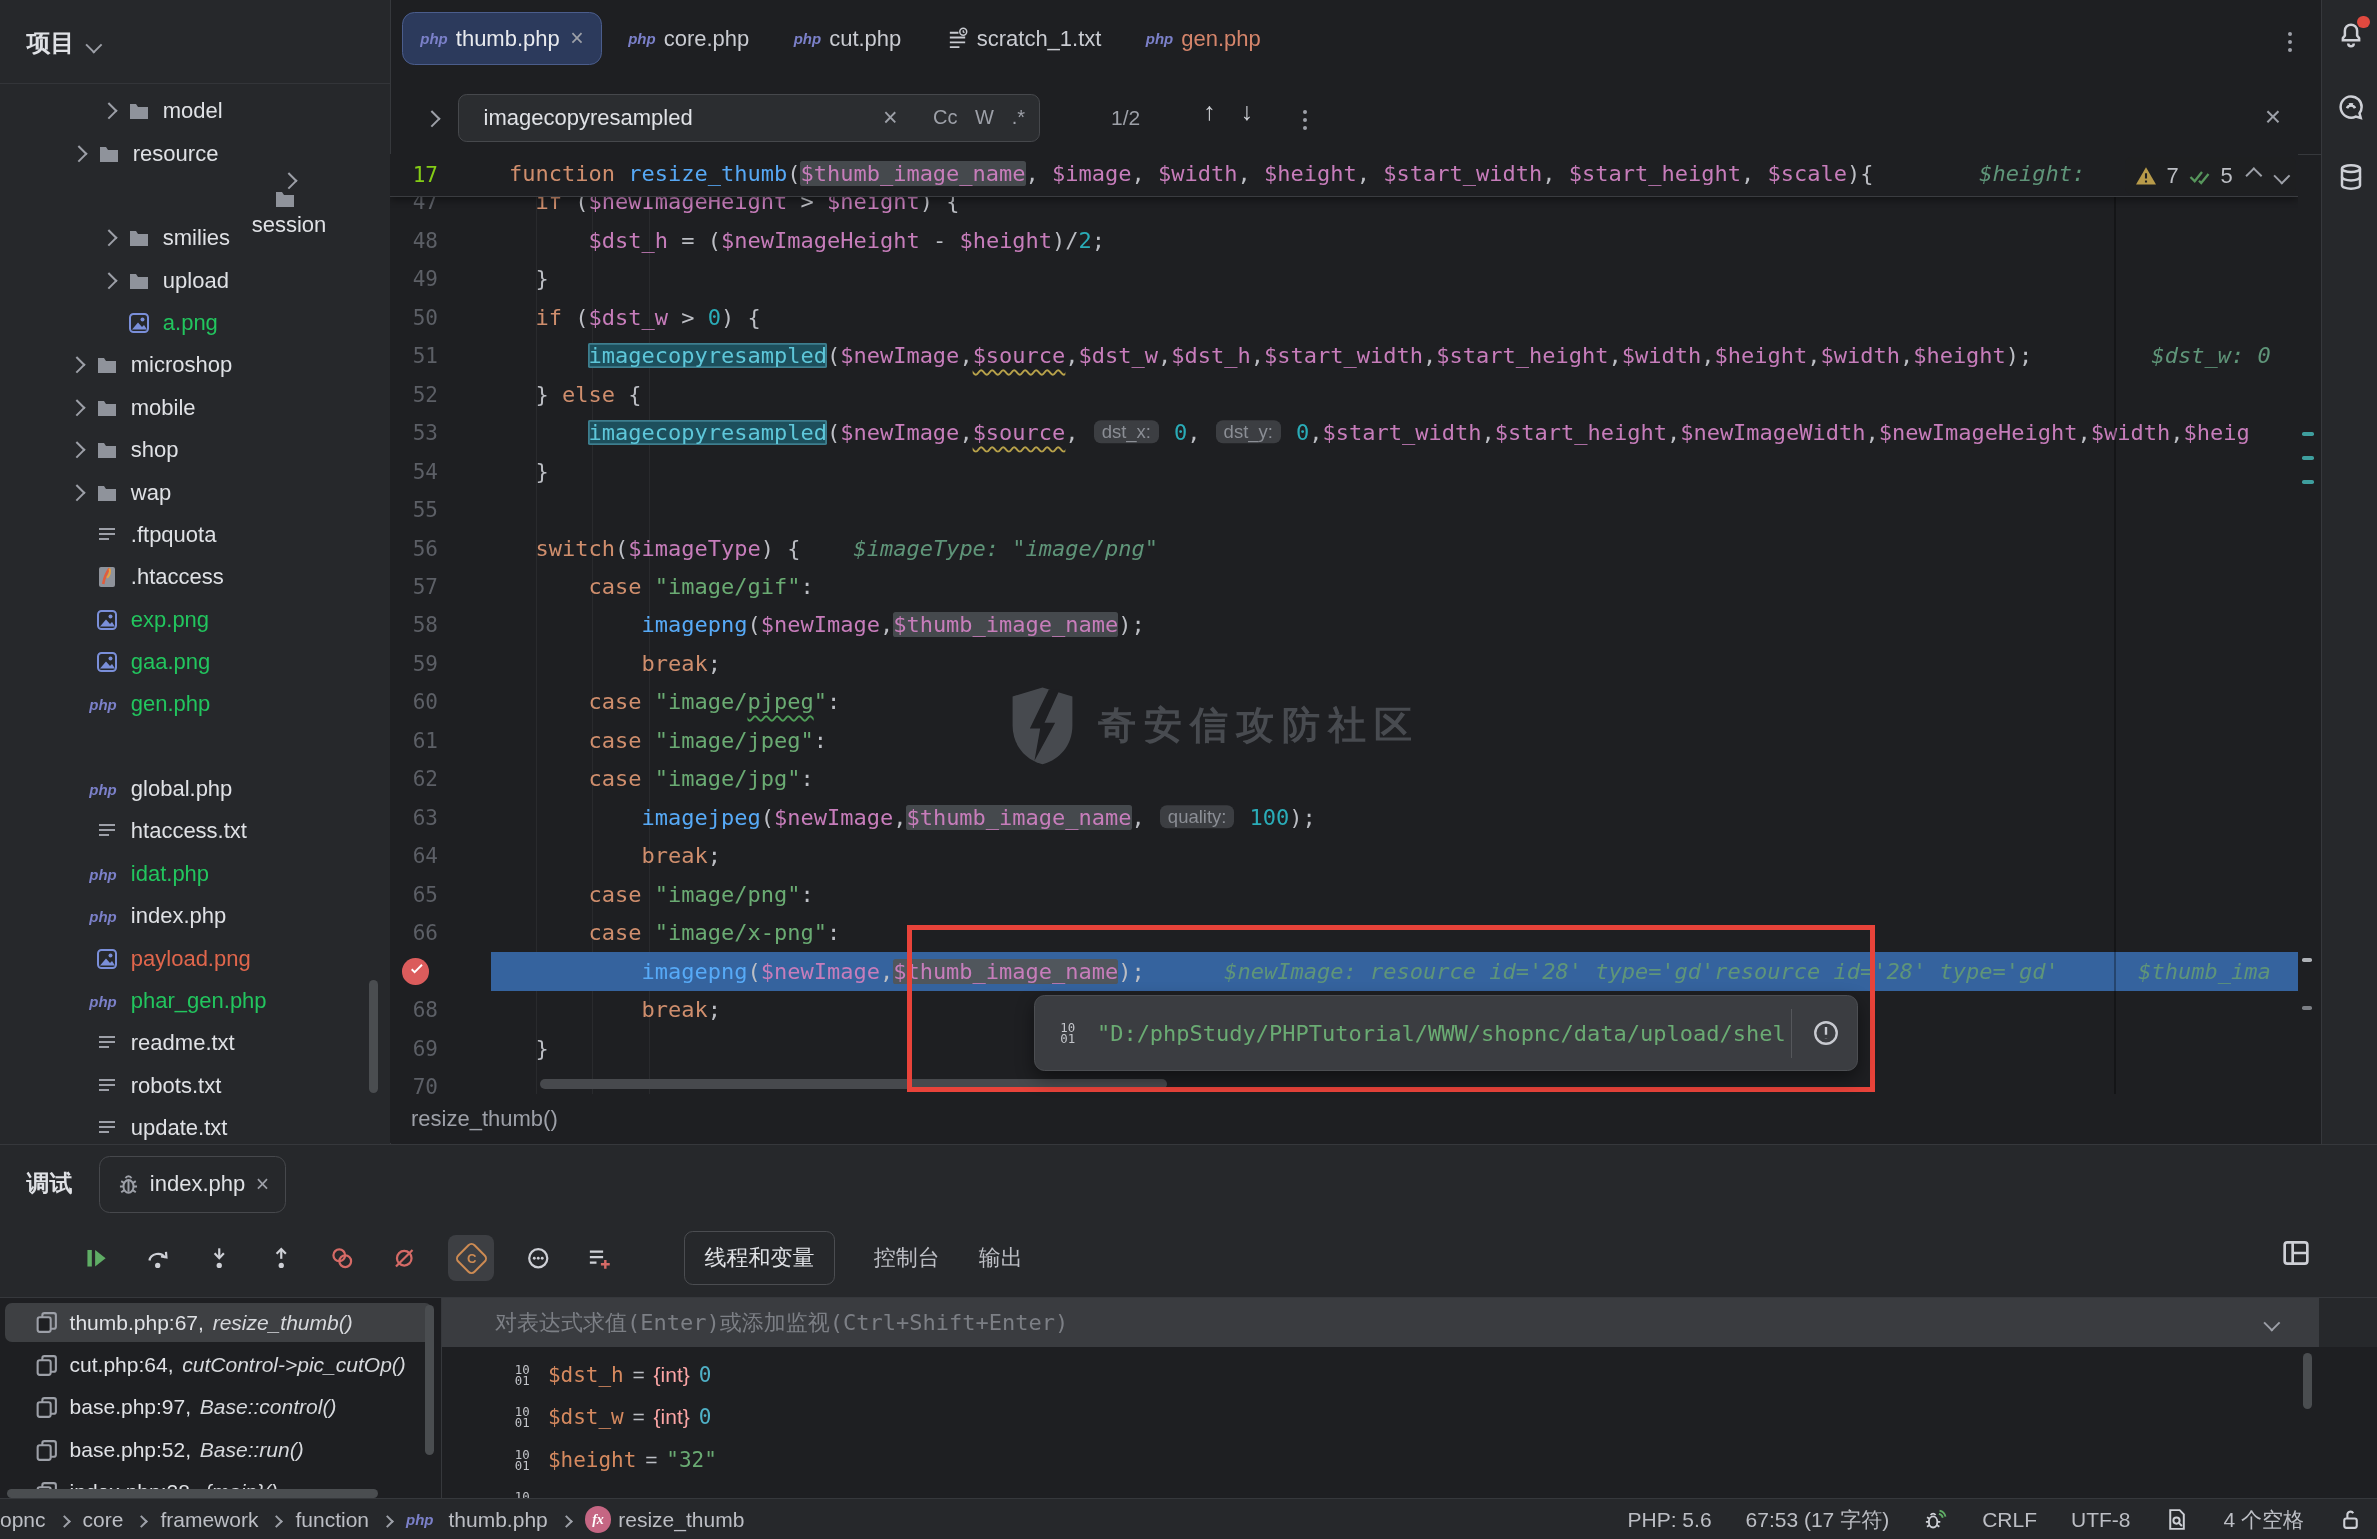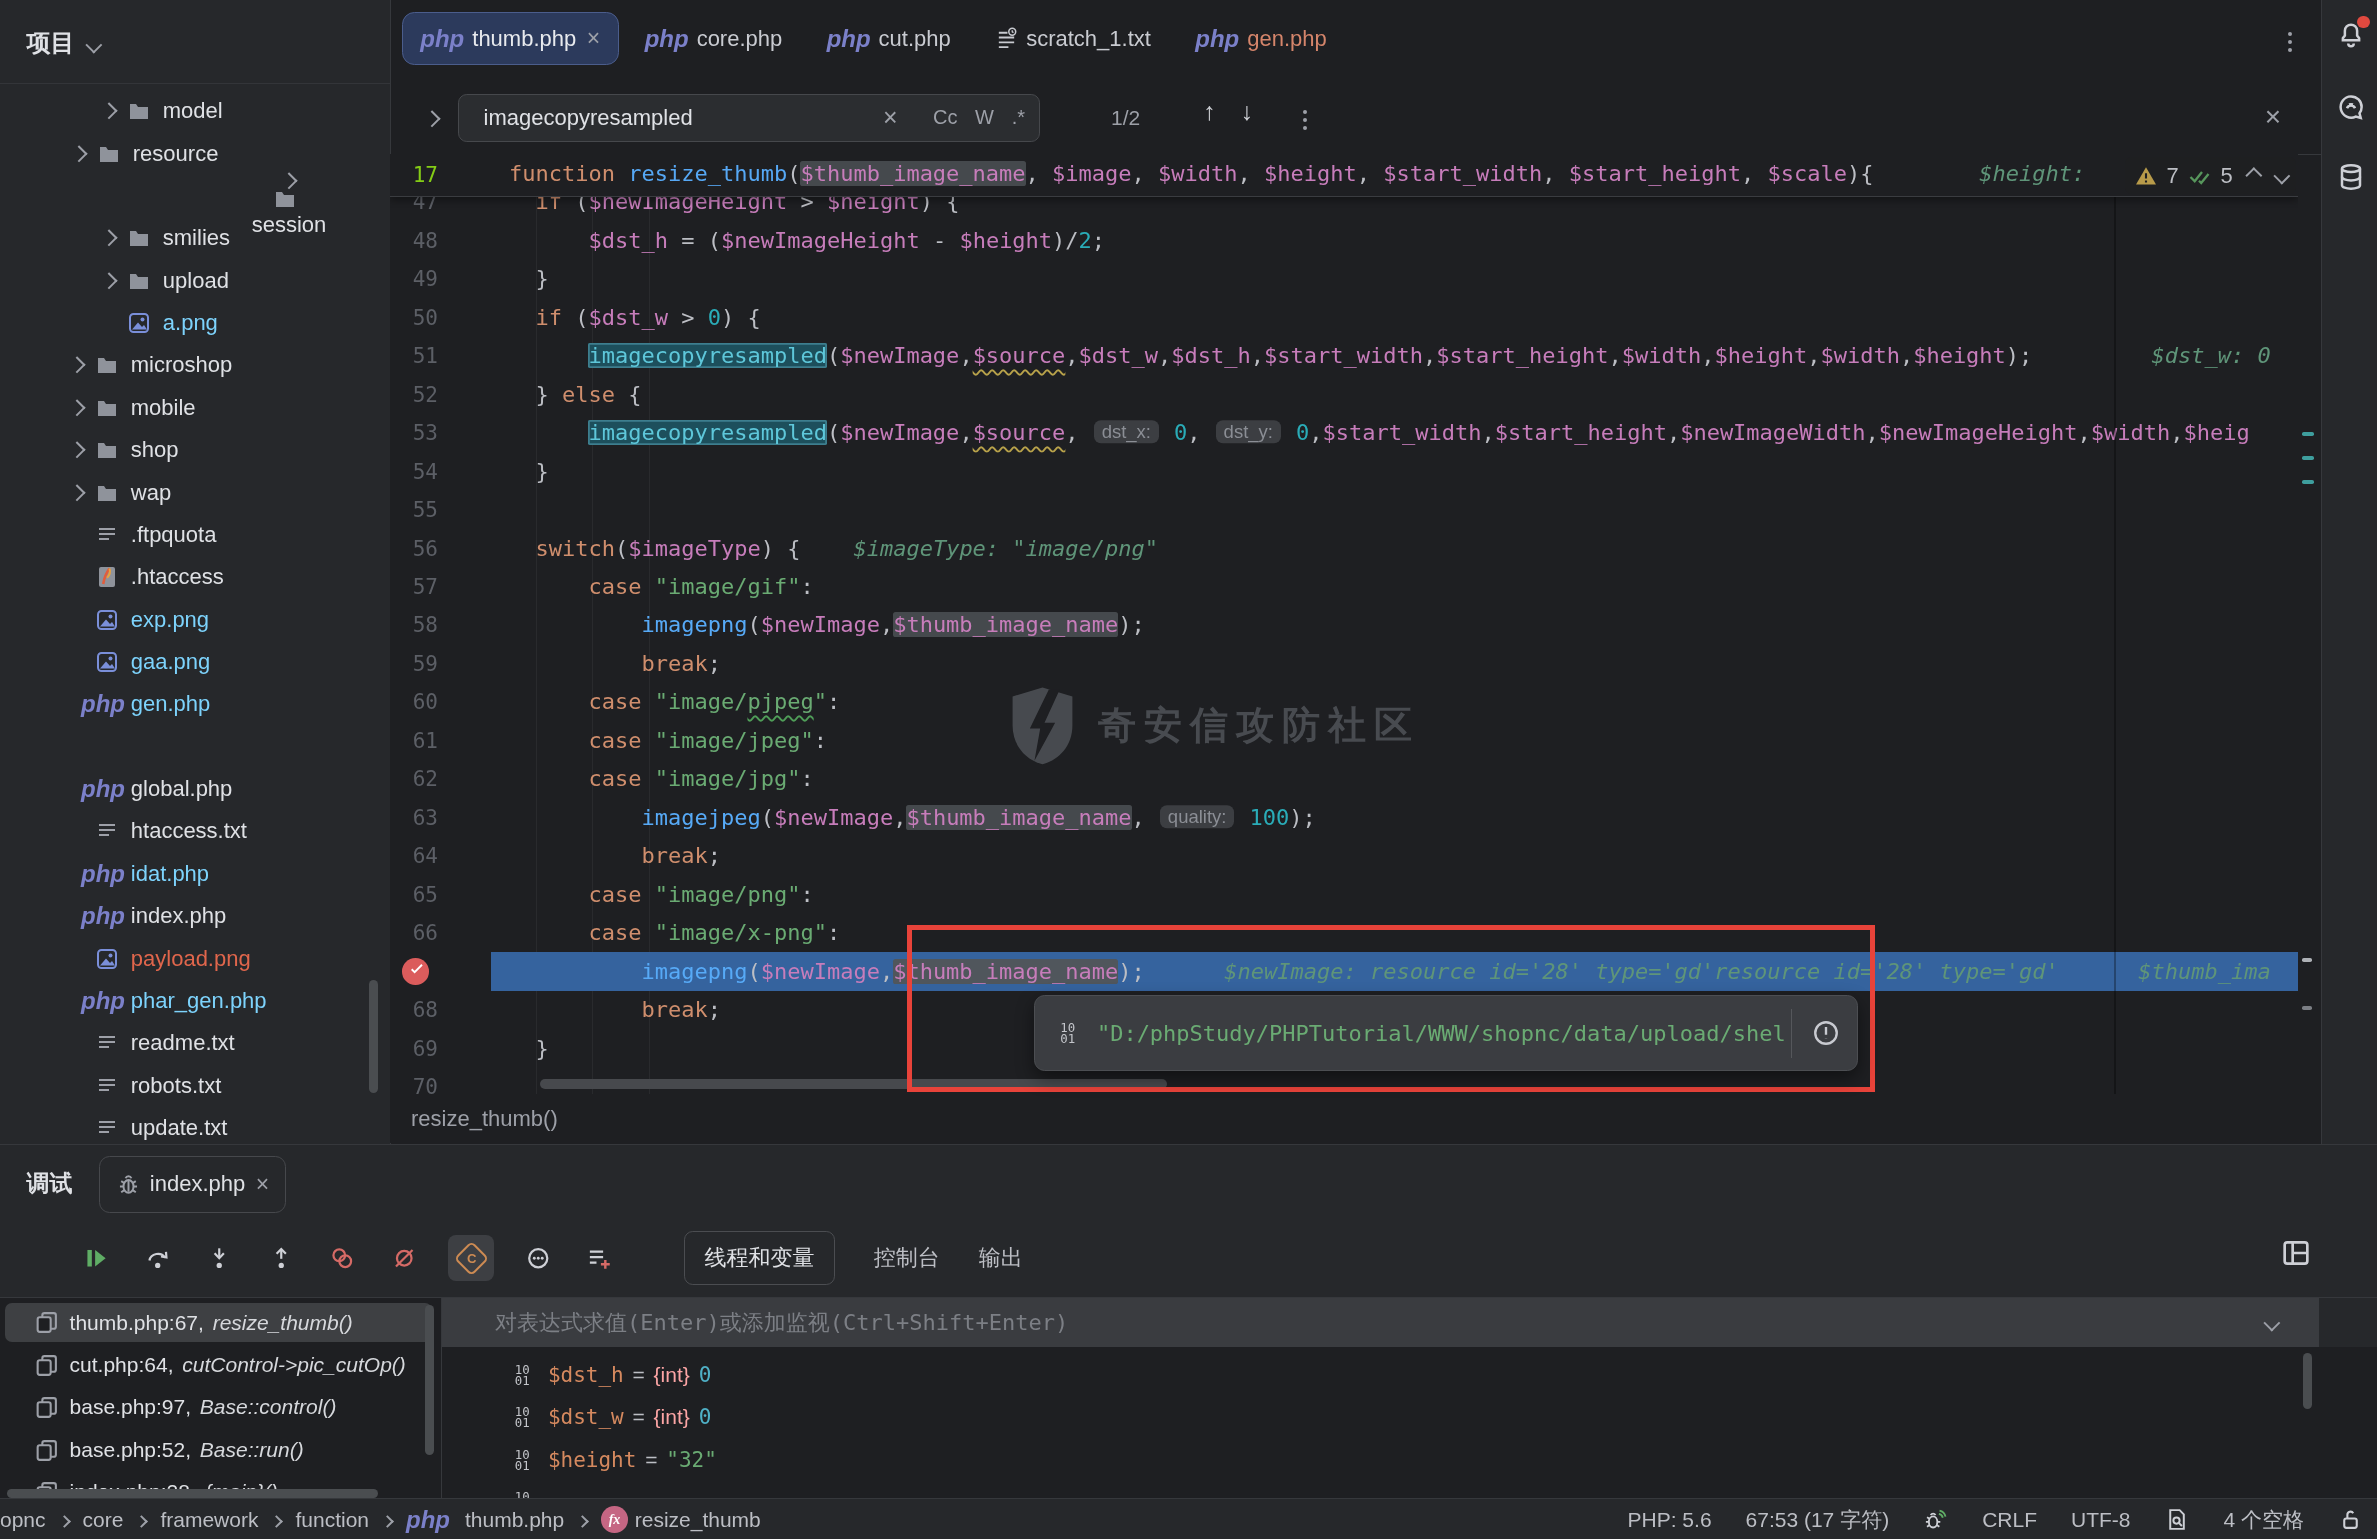--- a/index.html
+++ b/index.html
@@ -16,29 +16,29 @@
   #proj-title{position:absolute;left:26.5px;top:26.5px;font-size:24px;font-weight:bold;color:#dfe1e5;}
   .chev{display:inline-block;width:9.7px;height:9.7px;border-right:2.1px solid #9da0a8;border-bottom:2.1px solid #9da0a8;}
   .chev.right{transform:rotate(-45deg);}
   .chev.down{transform:rotate(45deg);}
   #proj-title-chev{position:absolute;left:88px;top:39px;}
   #tree{position:absolute;left:0;top:85px;width:390px;height:1059px;overflow:hidden;}
   .titem{position:absolute;height:42px;width:390px;display:flex;align-items:center;font-size:22px;color:#dfe1e5;}
   .titem .tchev{width:30px;display:flex;justify-content:center;flex:none;}
   .titem .ticon{width:30px;height:25px;display:flex;align-items:center;justify-content:center;flex:none;margin-right:8.8px;}
   .titem .ticon svg{width:24px;height:24px;}
-  .c-orange{color:#7dd3fc;} .c-red{color:#e0664c;} .c-white{color:#dfe1e5;}
+  .c-orange{color:#22c55e;} .c-red{color:#e0664c;} .c-white{color:#dfe1e5;}
   .vthumb{position:absolute;background:#4a4d50;border-radius:5.3px;}
 
   
   #tabbar{left:391px;top:0;width:1987px;height:85px;background:#1e1f22;}
   #tabs{position:absolute;left:10.6px;top:12.4px;display:flex;gap:7px;height:53px;}
   .etab{display:flex;align-items:center;padding:0 17.7px;border-radius:12.4px;font-size:22px;color:#c9cbd1;border:0.9px solid transparent;}
   .etab.active{background:#2c3a5c;border-color:#4b5d8c;color:#e8eaee;}
-  .phpi{font-style:italic;font-weight:bold;color:#7b80c9;font-size:24px;margin-right:8px;letter-spacing:0;}
+  .phpi{font-style:italic;font-weight:bold;color:#7b80c9;font-size:15px;margin-right:8px;letter-spacing:0;}
   .tabx{margin-left:10.6px;color:#9da0a8;font-size:23px;line-height:1;}
   .ticon-s svg{width:23px;height:23px;margin-right:8px;}
   .kb{position:relative;width:4.4px;height:4.4px;background:#9da0a8;border-radius:50%;box-shadow:0 8px 0 #9da0a8,0 16px 0 #9da0a8;}
 
   
   #findbar{left:391px;top:85px;width:1987px;height:69px;background:#1e1f22;border-bottom:0.9px solid #36383c;}
   #find-field{position:absolute;left:67px;top:8.8px;width:582px;height:48px;background:#2b2d30;border:0.9px solid #46484c;border-radius:8.8px;display:flex;align-items:center;padding:0 14px;box-sizing:border-box;}
   #find-query{font-size:22px;color:#dfe1e5;margin-left:10.6px;flex:1;}
   .fctl{display:flex;align-items:center;gap:17.7px;color:#9da0a8;font-size:20px;}
   .fctl .t{font-size:20px;color:#9da0a8;}

